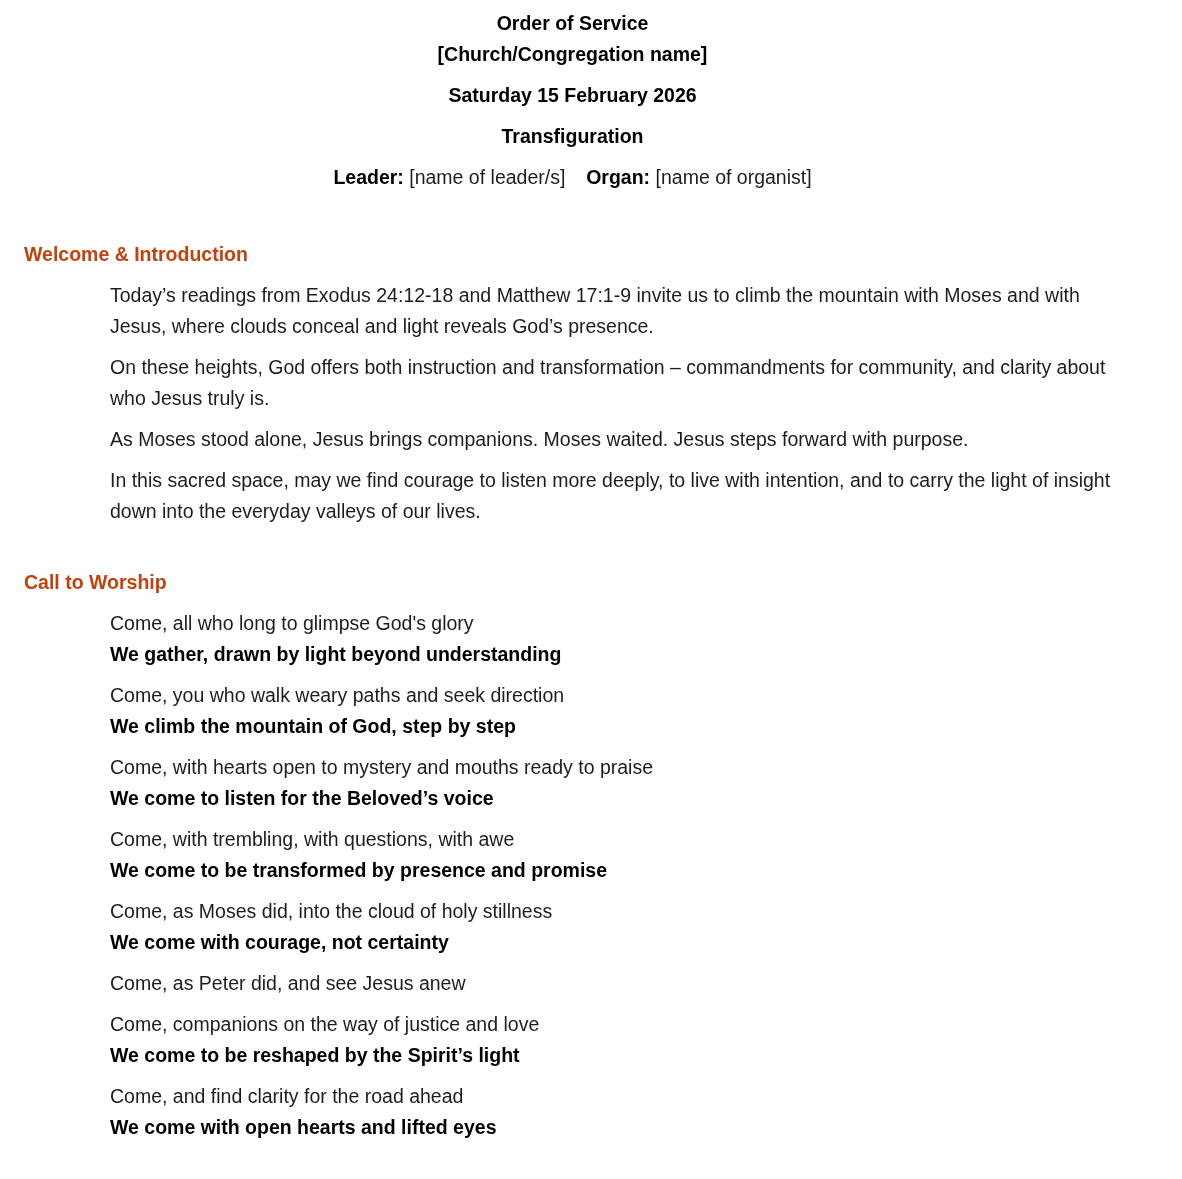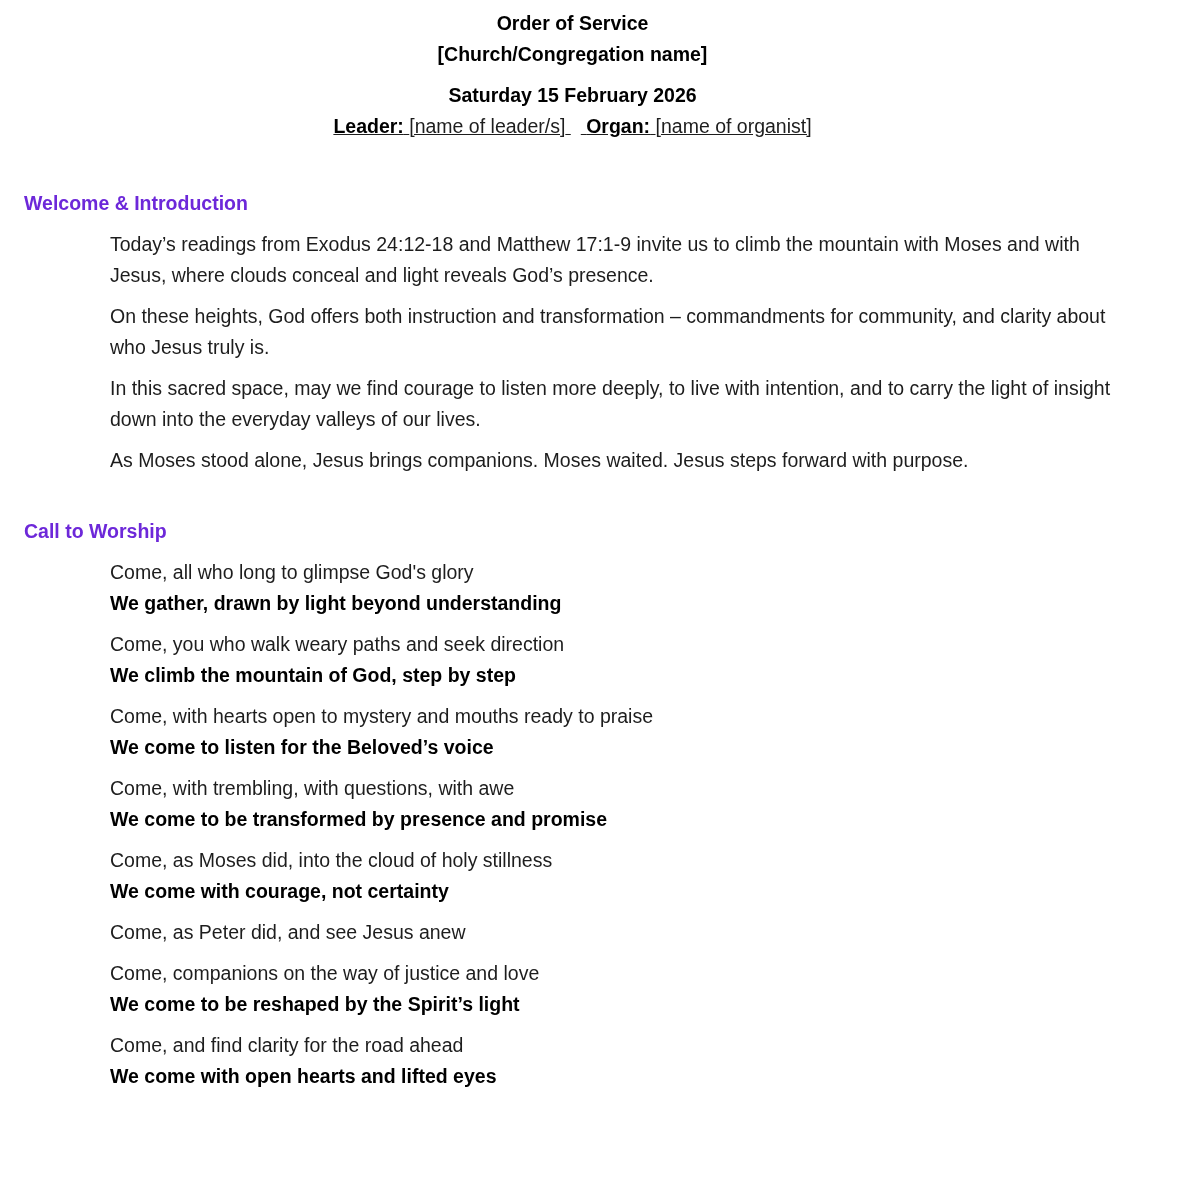--- a/index.html
+++ b/index.html
@@ -24,35 +24,35 @@
     font-weight: bold;
     color: #000000;
   }
   .doc-header .hline {
     margin: 0;
   }
   .doc-header .hblock {
     margin-top: 10px;
   }
   .leader-line {
+    margin-top: 10px;
     font-weight: normal;
     color: #1d1d1d;
-    text-decoration: underline;
   }
   .leader-line .lbl {
     font-weight: bold;
     color: #000000;
   }
   .leader-line .gap {
     display: inline-block;
     width: 10px;
   }
   .section-heading {
     font-weight: bold;
-    color: #6d28d9;
+    color: #c2410c;
     margin: 40px 0 10px 0;
   }
   .section-heading.first {
     margin-top: 46px;
   }
   .indent {
     margin-left: 86px;
     max-width: 1055px;
   }
   .para {
@@ -68,36 +68,37 @@
 </style>
 </head>
 <body>
 
 <div class="page">
 
   <div class="doc-header">
     <div class="hline">Order of Service</div>
     <div class="hline">[Church/Congregation name]</div>
     <div class="hblock">Saturday 15 February 2026</div>
+    <div class="hblock">Transfiguration</div>
     <div class="leader-line">
       <span class="lbl">Leader:</span>
       <span>[name of leader/s]</span>
       <span class="gap"></span>
       <span class="lbl">Organ:</span>
       <span>[name of organist]</span>
     </div>
   </div>
 
   <div>
     <div class="section-heading first">Welcome &amp; Introduction</div>
     <div class="indent">
       <p class="para">Today’s readings from Exodus 24:12-18 and Matthew 17:1-9 invite us to climb the mountain with Moses and with Jesus, where clouds conceal and light reveals God’s presence.</p>
       <p class="para">On these heights, God offers both instruction and transformation – commandments for community, and clarity about who Jesus truly is.</p>
+      <p class="para">As Moses stood alone, Jesus brings companions. Moses waited. Jesus steps forward with purpose.</p>
       <p class="para">In this sacred space, may we find courage to listen more deeply, to live with intention, and to carry the light of insight down into the everyday valleys of our lives.</p>
-      <p class="para">As Moses stood alone, Jesus brings companions. Moses waited. Jesus steps forward with purpose.</p>
     </div>
   </div>
 
   <div>
     <div class="section-heading">Call to Worship</div>
     <div class="indent">
       <div class="couplet">
         <div class="call">Come, all who long to glimpse God's glory</div>
         <div class="response">We gather, drawn by light beyond understanding</div>
       </div>

